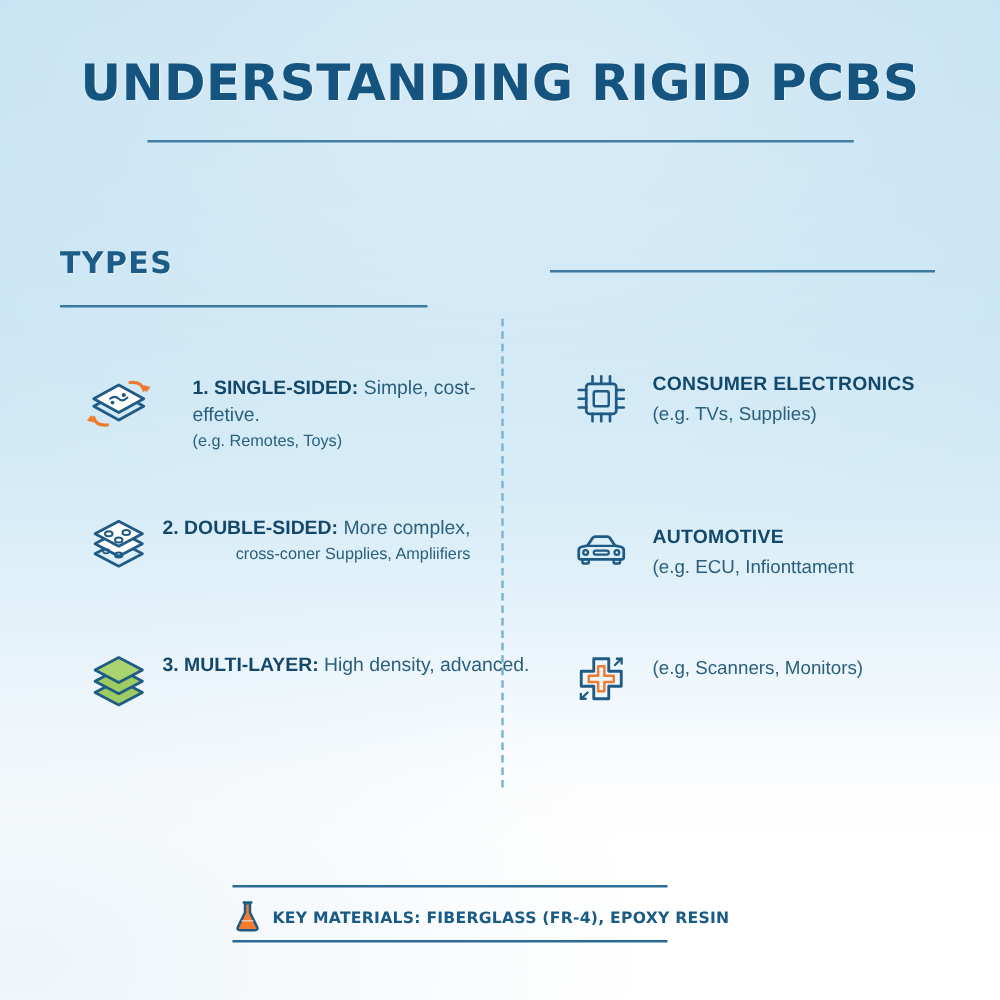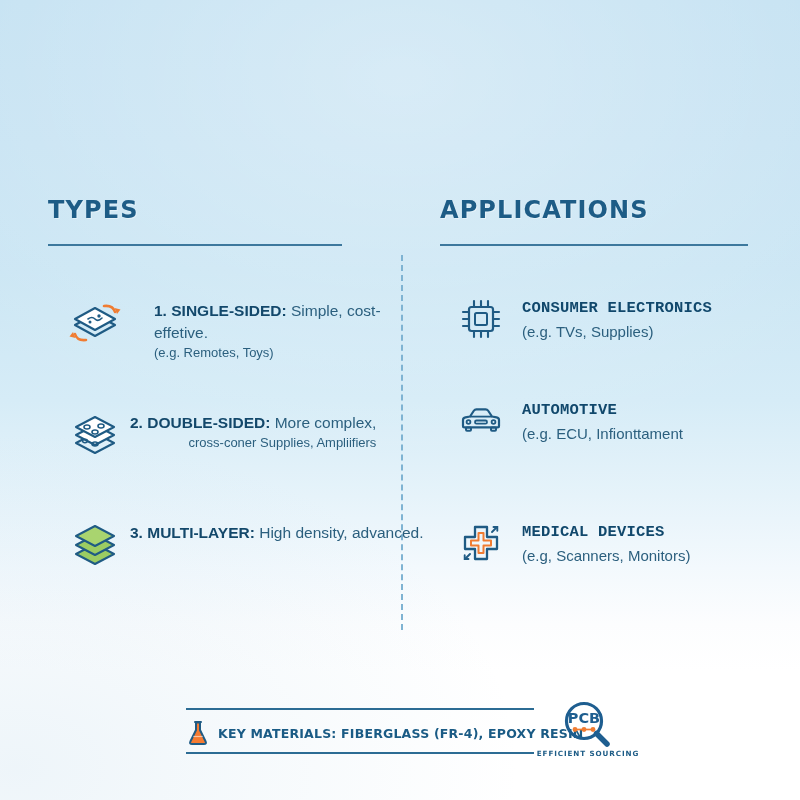--- a/index.html
+++ b/index.html
@@ -145,25 +145,25 @@
     line-height: 1.42;
   }
 
   
   #type-1 { left: 20px; top: 100px; width: 360px; gap: 24px; }
   #type-2 { left: 20px; top: 212px; width: 360px; text-align: right; }
   #type-3 { left: 20px; top: 322px; width: 360px; }
 
   
   #app-1 { left: 18px; top: 100px; width: 320px; }
-  #app-2 { left: 18px; top: 202px; width: 320px; }
+  #app-2 { left: 18px; top: 222px; width: 320px; }
   #app-3 { left: 18px; top: 324px; width: 320px; }
 
   .app-title {
-    font-family: Liberation Mono, monospace;
+    font-family: Liberation Sans, sans-serif;
     font-size: 15.5px;
     font-weight: 700;
     letter-spacing: 0.2px;
     color: #11486c;
     line-height: 1.35;
   }
   .app-sub {
     font-size: 15px;
     color: #2b5f7e;
     line-height: 1.4;
@@ -254,20 +254,24 @@
     margin-top: 1px;
   }
 </style>
 </head>
 <body>
 
 <div id="infographic">
 
   <div id="vignette"></div>
 
+  <div id="title-block">
+    <h1 id="main-title">UNDERSTANDING RIGID PCBS</h1>
+    <div id="title-rule"></div>
+  </div>
 
   <div id="divider"></div>
 
   <div id="columns">
 
     <div id="col-types" class="column">
       <h2 class="col-heading">TYPES</h2>
       <div class="col-rule"></div>
 
       <div class="item" id="type-1">
@@ -333,21 +337,20 @@
           <div class="line1">
             <span class="strong">3.</span>
             <span class="strong">MULTI-LAYER:</span>
             <span>High density, advanced.</span>
           </div>
         </div>
       </div>
     </div>
 
     <div id="col-apps" class="column">
-      <h2 class="col-heading">APPLICATIONS</h2>
       <div class="col-rule"></div>
 
       <div class="item" id="app-1">
         <div class="app-icon">
           <svg width="46" height="46" viewBox="0 0 46 46">
             <rect x="11" y="11" width="24" height="24" rx="2.5" fill="none" stroke="#1f5b84" stroke-width="2.2"></rect>
             <rect x="17" y="17" width="12" height="12" rx="1.5" fill="none" stroke="#1f5b84" stroke-width="2"></rect>
             <g stroke="#1f5b84" stroke-width="2.1" stroke-linecap="round">
               <line x1="16" y1="11" x2="16" y2="5"></line>
               <line x1="23" y1="11" x2="23" y2="5"></line>
@@ -395,21 +398,20 @@
             <path d="M20.5 13 h5 v7.5 h7.5 v5 h-7.5 v7.5 h-5 v-7.5 h-7.5 v-5 h7.5 Z" fill="none" stroke="#f07c32" stroke-width="2" stroke-linejoin="round"></path>
             <g stroke="#1f5b84" stroke-width="1.9" stroke-linecap="round" fill="none">
               <path d="M34 12 l5 -5"></path>
               <path d="M35.5 7 h3.8 v3.8"></path>
               <path d="M12 34 l-5 5"></path>
               <path d="M10.5 39 h-3.8 v-3.8"></path>
             </g>
           </svg>
         </div>
         <div class="item-text">
-          <div class="app-title">MEDICAL DEVICES</div>
           <div class="app-sub">(e.g, Scanners, Monitors)</div>
         </div>
       </div>
     </div>
   </div>
 
   <div id="footer">
     <div id="footer-rule-top"></div>
     <div id="footer-content">
       <div id="flask-icon">
@@ -417,30 +419,14 @@
           <path d="M8 2 h6" stroke="#1f5b84" stroke-width="2" stroke-linecap="round" fill="none"></path>
           <path d="M9 2.5 v7.5 L3.4 21.5 q-1.2 2.6 1.7 2.6 h11.8 q2.9 0 1.7 -2.6 L13 10 V2.5 Z" fill="#f47b32" stroke="#1f5b84" stroke-width="2" stroke-linejoin="round"></path>
           <path d="M6.2 16.5 h9.6" stroke="#ffffff" stroke-width="1.2" opacity="0.55" fill="none"></path>
         </svg>
       </div>
       <div id="footer-text">KEY MATERIALS: FIBERGLASS (FR-4), EPOXY RESIN</div>
     </div>
     <div id="footer-rule-bottom"></div>
   </div>
 
-  <div id="logo">
-    <div id="logo-mark">
-      <svg width="56" height="48" viewBox="0 0 56 48">
-        <circle cx="24" cy="21" r="17.5" fill="none" stroke="#1e5e90" stroke-width="3.2"></circle>
-        <line x1="36.5" y1="33.5" x2="47" y2="44" stroke="#1e5e90" stroke-width="5.5" stroke-linecap="round"></line>
-        <text x="24" y="23" text-anchor="middle" font-family="DejaVu Sans, sans-serif" font-size="14.5" font-weight="700" fill="#1e5e90">PCB</text>
-        <g stroke="#f07c32" stroke-width="1.7" fill="#f07c32">
-          <line x1="15" y1="29.5" x2="33" y2="29.5"></line>
-          <circle cx="15" cy="29.5" r="1.6"></circle>
-          <circle cx="33" cy="29.5" r="1.6"></circle>
-          <circle cx="24" cy="29.5" r="1.6"></circle>
-        </g>
-      </svg>
-    </div>
-    <div id="logo-tagline">EFFICIENT SOURCING</div>
-  </div>
 
 </div>
 
 </body></html>

